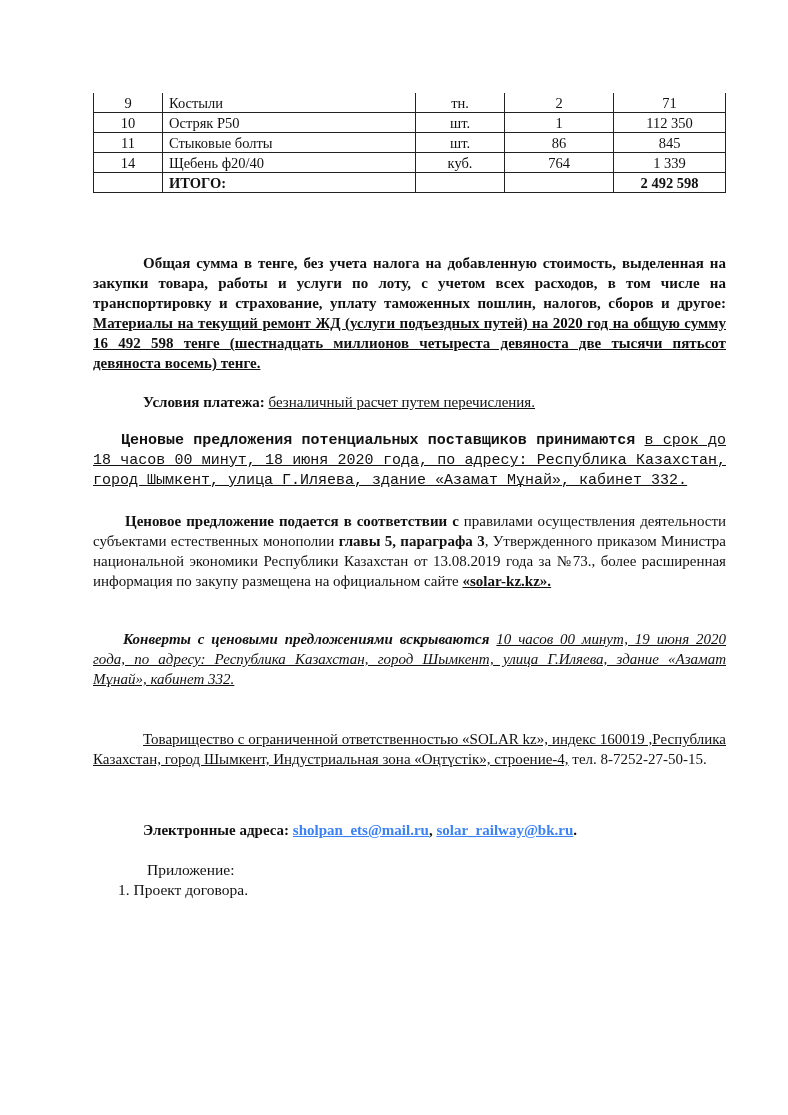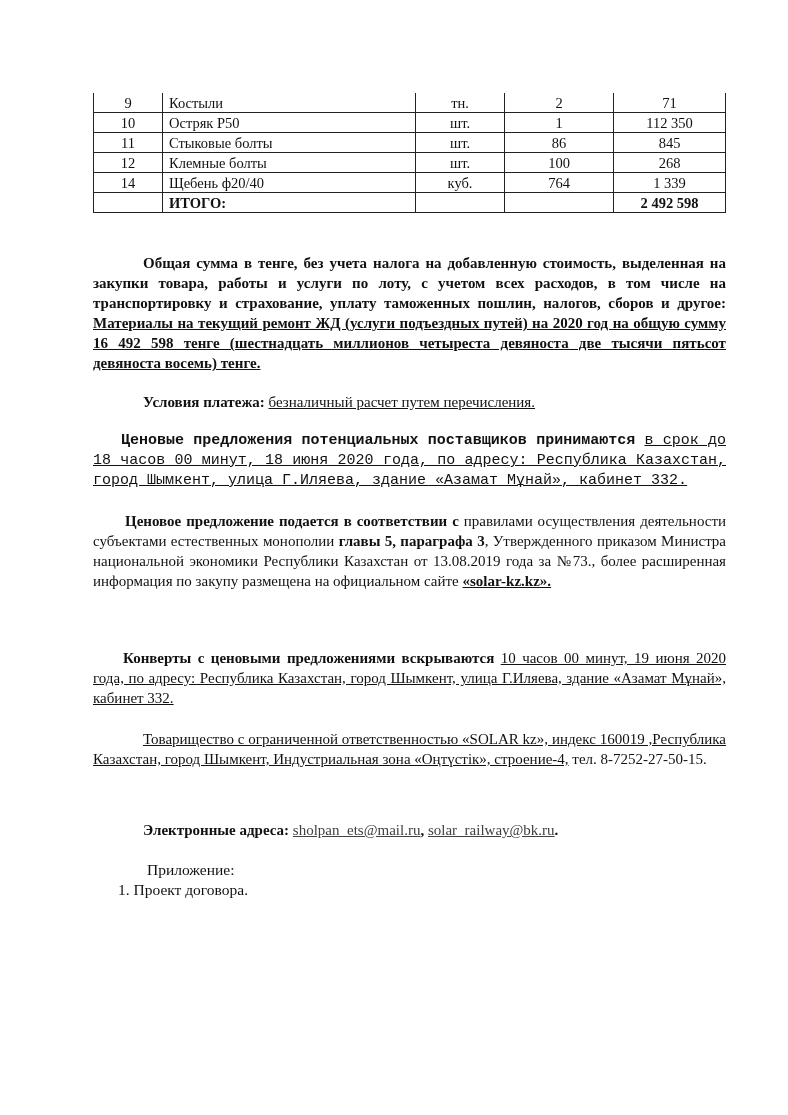--- a/index.html
+++ b/index.html
@@ -27,21 +27,21 @@
     table.items td.c-price { text-align: center; }
     table.items tr.total td { font-weight: bold; }
 
     .para {
       position: absolute; left: 93px; width: 633px;
       font-size: 15px; line-height: 20px; text-align: justify;
     }
     .para .indent { display: inline-block; width: 50px; }
     .b { font-weight: bold; }
     .u { text-decoration: underline; }
-    .link { color: #404040; font-weight: normal; text-decoration: underline; }
+    .link { color: #3b82f6; font-weight: bold; text-decoration: underline; }
 
     .annex { position: absolute; font-size: 15.5px; line-height: 20px; }
   </style>
 </head>
 <body>
 
 <div class="page">
 
   <table class="items">
     <tbody id="tbody">
@@ -58,27 +58,20 @@
         <td class="c-unit">шт.</td>
         <td class="c-qty">1</td>
         <td class="c-price">112 350</td>
       </tr>
       <tr>
         <td class="c-num">11</td>
         <td class="c-name">Стыковые болты</td>
         <td class="c-unit">шт.</td>
         <td class="c-qty">86</td>
         <td class="c-price">845</td>
-      </tr>
-      <tr>
-        <td class="c-num">12</td>
-        <td class="c-name">Клемные болты</td>
-        <td class="c-unit">шт.</td>
-        <td class="c-qty">100</td>
-        <td class="c-price">268</td>
       </tr>
       <tr>
         <td class="c-num">14</td>
         <td class="c-name">Щебень ф20/40</td>
         <td class="c-unit">куб.</td>
         <td class="c-qty">764</td>
         <td class="c-price">1 339</td>
       </tr>
       <tr class="total">
         <td class="c-num"></td>
@@ -105,21 +98,21 @@
     <span class="u">в срок до 18 часов 00 минут, 18 июня 2020 года, по адресу: Республика Казахстан, город Шымкент, улица Г.Иляева, здание «Азамат Мұнай», кабинет 332.</span>
   </div>
 
   <div class="para" style="top:511px;">
     <span class="indent" style="width:32px;"></span><span class="b">Ценовое предложение подается  в соответствии с</span>
     <span>правилами осуществления деятельности субъектами естественных монополии</span>
     <span class="b">главы 5, параграфа 3</span><span>, Утвержденного приказом Министра национальной экономики Республики Казахстан от 13.08.2019 года за №73., более расширенная информация по закупу размещена на официальном сайте</span>
     <span class="b u">«solar-kz.kz».</span>
   </div>
 
-  <div class="para" style="top:648px;">
+  <div class="para" style="top:629px;font-style:italic;">
     <span class="indent" style="width:30px;"></span><span class="b">Конверты с ценовыми предложениями вскрываются</span>
     <span class="u">10 часов 00 минут, 19 июня 2020 года, по адресу: Республика Казахстан, город Шымкент, улица Г.Иляева, здание «Азамат Мұнай», кабинет 332.</span>
   </div>
 
   <div class="para" style="top:709px;">
     <span class="indent"></span><br>
     <span class="indent"></span><span class="u">Товарищество с ограниченной ответственностью «SOLAR kz»,  индекс 160019 ,Республика Казахстан, город Шымкент, Индустриальная зона «Оңтүстік», строение-4,</span><span> тел. 8-7252-27-50-15.</span>
   </div>
 
   <div class="para" style="top:820px;">

